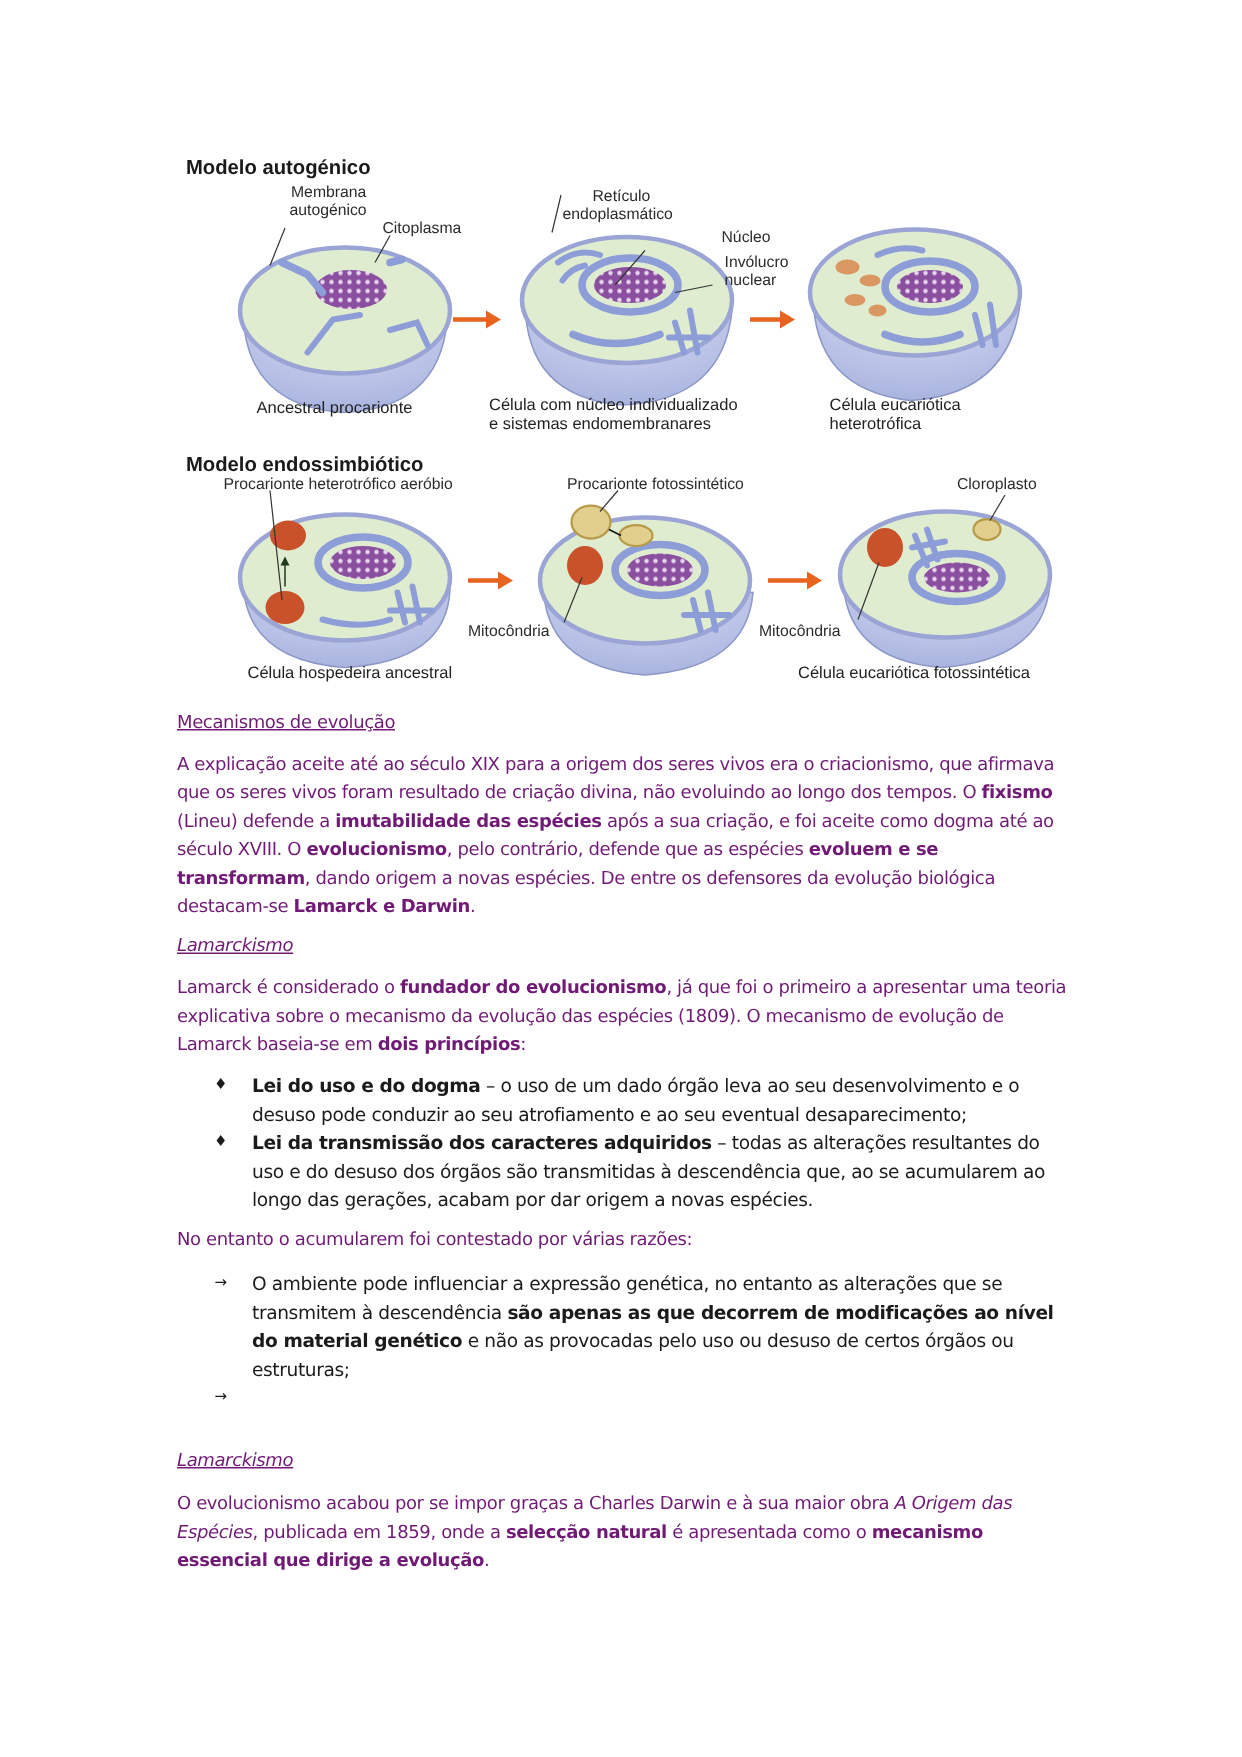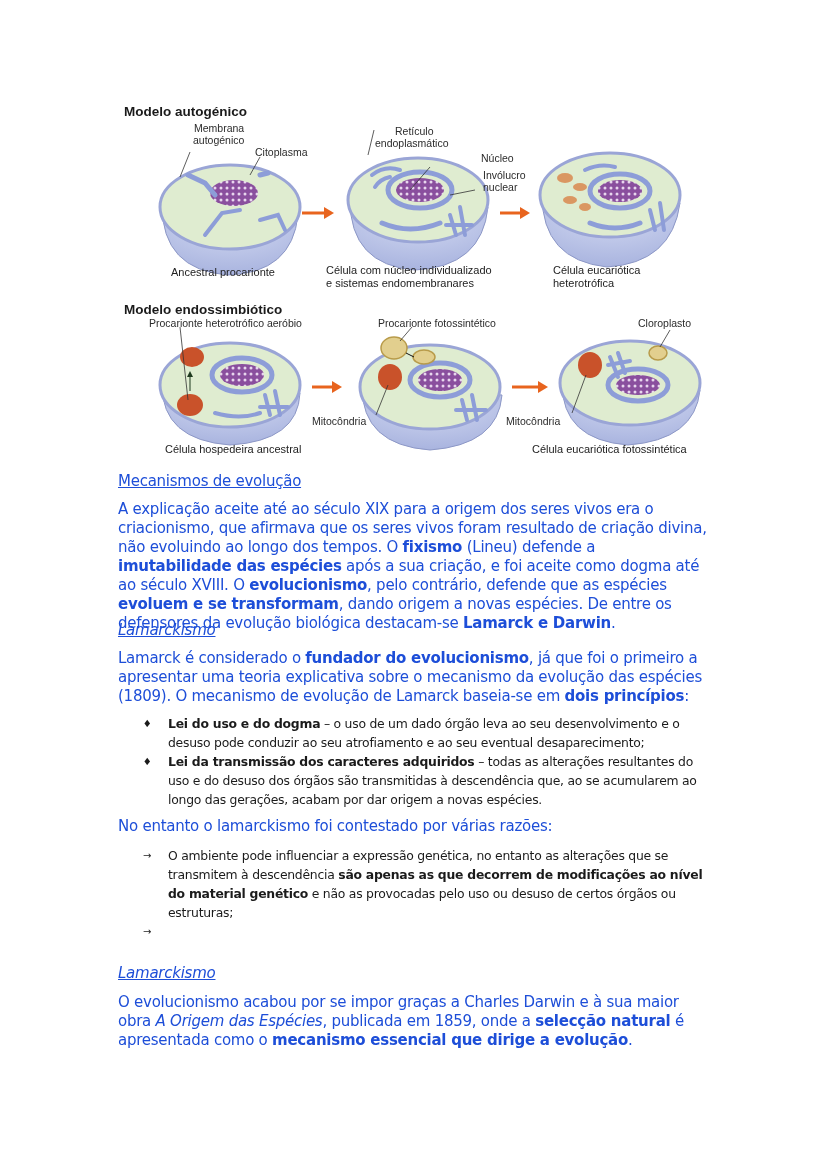--- a/index.html
+++ b/index.html
@@ -7,21 +7,21 @@
          font-family: "Liberation Sans", sans-serif; color: #1a1a1a; }
 
   .figure { position: absolute; left: 110px; top: 95px; width: 610px; height: 370px; }
   .fig-svg { position: absolute; left: 0; top: 0; }
   .fig-text { position: absolute; font-family: "Liberation Sans", sans-serif; color: #222; line-height: 1.15; white-space: nowrap; }
   .model-title { font-size: 13.5px; font-weight: bold; color: #1a1a1a; }
   .lbl { font-size: 10.5px; color: #2b2b2b; }
   .cap { font-size: 11px; font-weight: normal; color: #222; }
 
   .doc { position: absolute; left: 118px; width: 595px;
-         font-family: "DejaVu Sans", sans-serif; font-size: 15px; line-height: 19px; color: #1d4ed8; letter-spacing: -0.25px; }
+         font-family: "DejaVu Sans", sans-serif; font-size: 12px; line-height: 19px; color: #701a75; letter-spacing: -0.25px; }
   .doc p { margin: 0; }
   .sec-title { font-weight: normal; text-decoration: underline; }
   .sub-title { font-style: italic; text-decoration: underline; }
   b { font-weight: bold; }
   i { font-style: italic; }
   .list { position: absolute; left: 140px; width: 575px;
           font-family: "DejaVu Sans", sans-serif; font-size: 12.4px; line-height: 19px; color: #1b1b1b; letter-spacing: -0.25px; }
   .li { position: relative; padding-left: 28px; }
   .bullet { position: absolute; left: 0; top: 0; width: 14px; text-align: center; font-size: 10px; }
   .arrow-bullet { position: absolute; left: 0; top: 0; width: 14px; text-align: center; font-size: 10px; }
@@ -191,21 +191,21 @@
     <span class="bullet">♦</span>
     <b>Lei do uso e do dogma</b><span> – o uso de um dado órgão leva ao seu desenvolvimento e o desuso pode conduzir ao seu atrofiamento e ao seu eventual desaparecimento;</span>
   </div>
   <div class="li">
     <span class="bullet">♦</span>
     <b>Lei da transmissão dos caracteres adquiridos</b><span> – todas as alterações resultantes do uso e do desuso dos órgãos são transmitidas à descendência que, ao se acumularem ao longo das gerações, acabam por dar origem a novas espécies.</span>
   </div>
 </div>
 
 <div class="doc" style="top:817px;">
-  <p>No entanto o lamarckismo foi contestado por várias razões:</p>
+  <p>No entanto o acumularem foi contestado por várias razões:</p>
 </div>
 
 <div class="list" style="top:846px;">
   <div class="li">
     <span class="arrow-bullet">→</span>
     <span>O ambiente pode influenciar a expressão genética, no entanto as alterações que se transmitem à descendência </span><b>são apenas as que decorrem de modificações ao nível do material genético</b><span> e não as provocadas pelo uso ou desuso de certos órgãos ou estruturas;</span>
   </div>
   <div class="li">
     <span class="arrow-bullet">→</span>
   </div>

